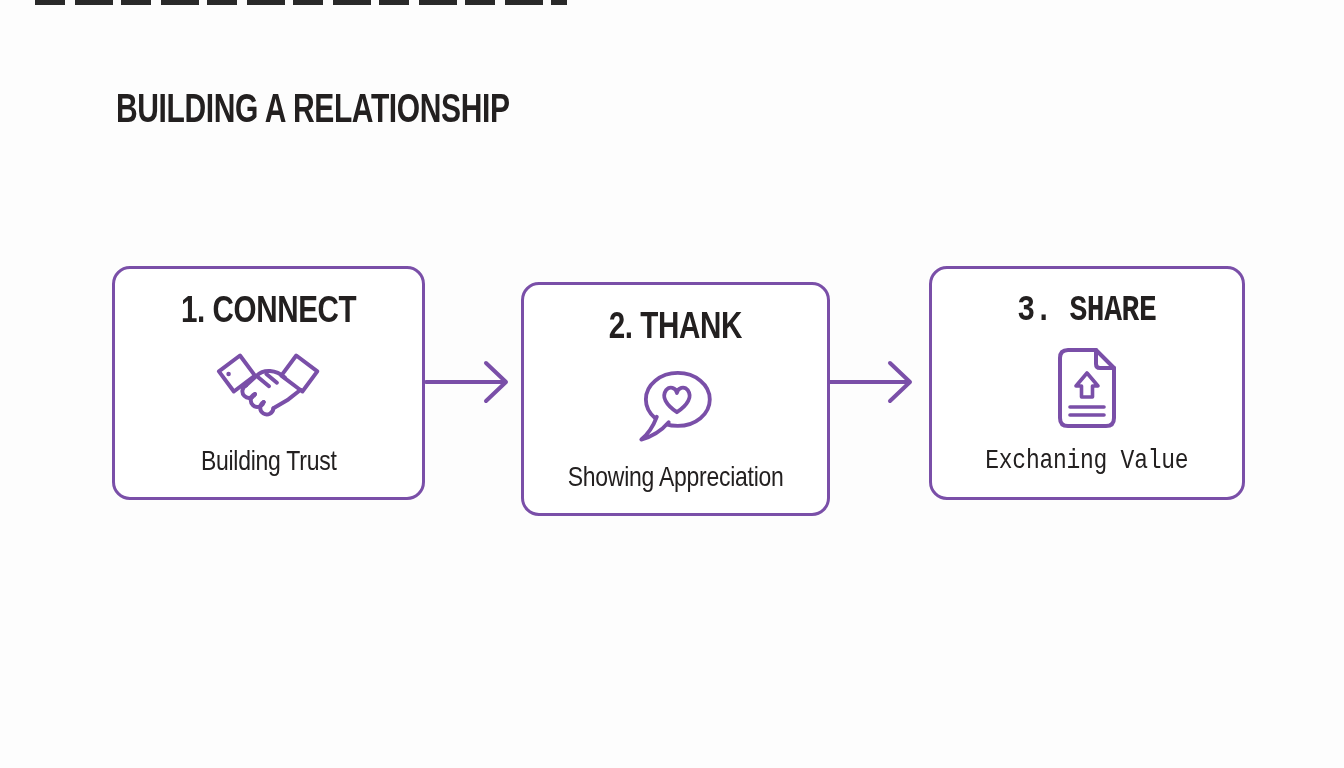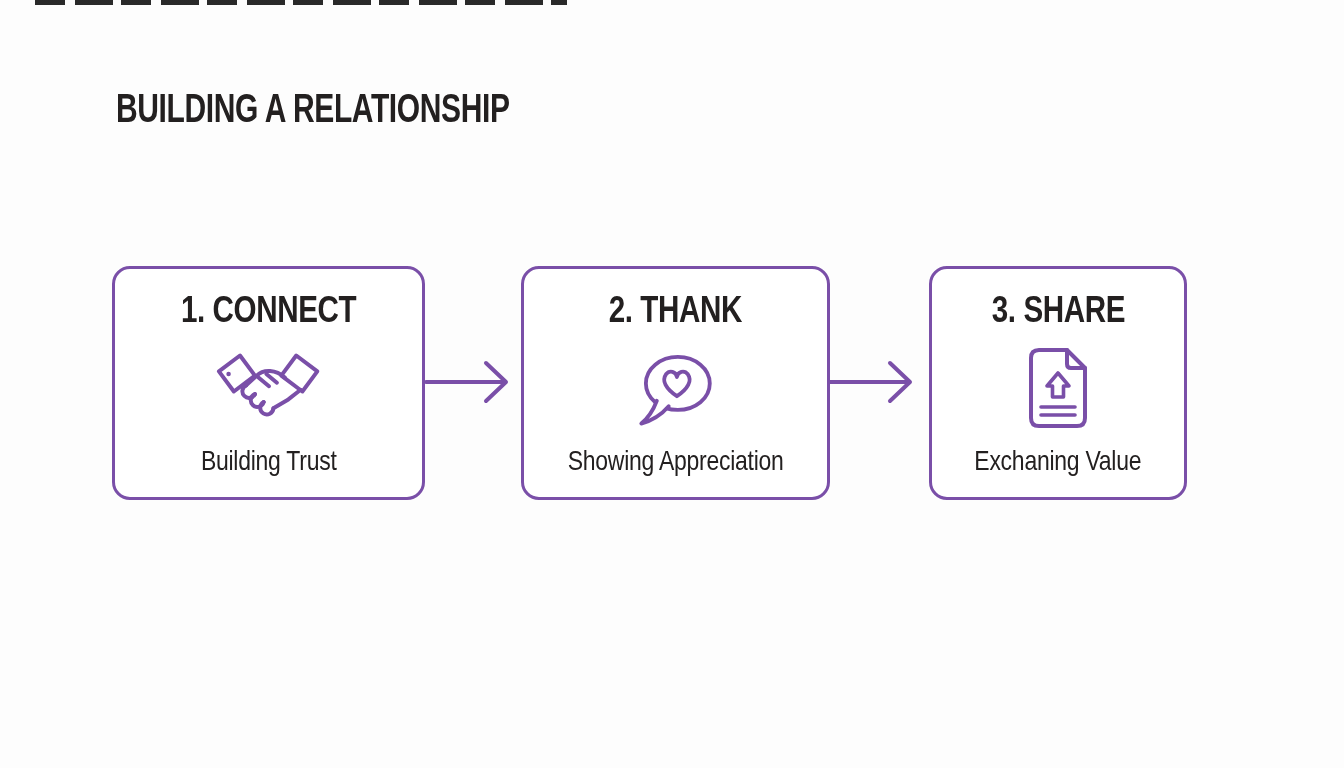--- a/index.html
+++ b/index.html
@@ -37,22 +37,22 @@
   .step-card{
     position:absolute;top:266px;height:234px;
     border:3.5px solid var(--accent);
     border-radius:18px;
     background:#fff;
     display:flex;flex-direction:column;align-items:center;
     justify-content:space-between;
     padding:22px 10px 20px;
   }
   .step-card.c1{left:112px;width:313px;}
-  .step-card.c2{left:521px;width:309px;}
-  .step-card.c3{left:929px;width:258px;}
+  .step-card.c2{left:521px;width:309px;margin-top:16px;}
+  .step-card.c3{left:929px;width:316px;font-family:Liberation Mono, monospace;}
 
   .step-heading{
     font-size:37px;font-weight:bold;line-height:1.05;
     letter-spacing:-0.5px;white-space:nowrap;
     transform:scaleX(0.8);transform-origin:center;
     color:var(--ink);
   }
   .step-icon{
     flex:1 1 auto;display:flex;align-items:center;justify-content:center;
     color:var(--accent);

